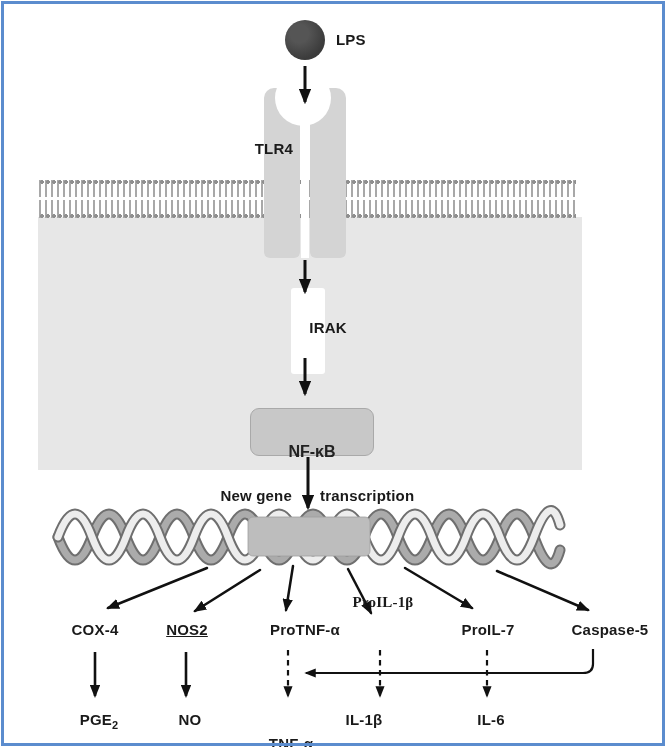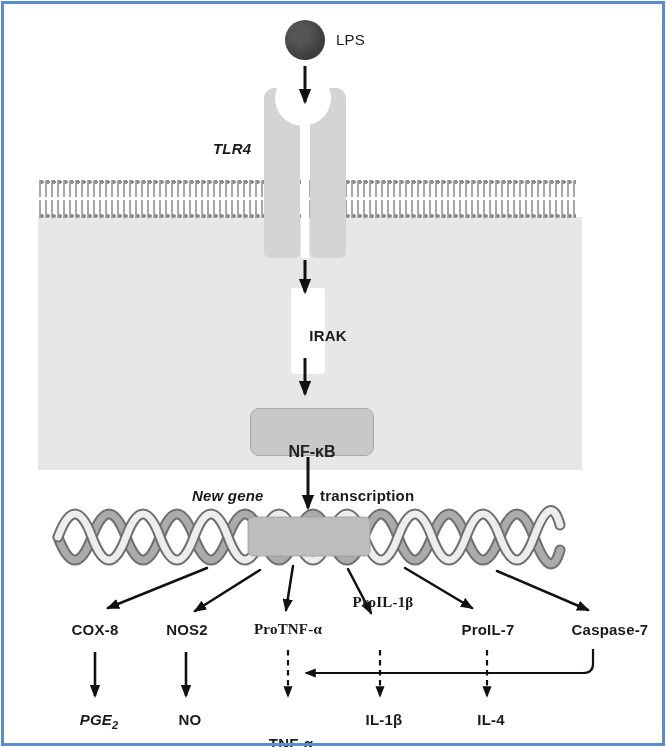--- a/index.html
+++ b/index.html
@@ -42,21 +42,21 @@
   .a-dash{stroke-width:2.2px;stroke-dasharray:5.5 4.5;}
   .a-feed{stroke-width:2.2px;}
   .arrowhead-fill{fill:var(--arrow,#111);}
   .helix-outline{stroke:#6f6f6f;stroke-width:11px;fill:none;stroke-linecap:round;}
   .helix-back{stroke:#ababab;stroke-width:7px;fill:none;stroke-linecap:round;}
   .helix-front{stroke:#ededed;stroke-width:7px;fill:none;stroke-linecap:round;}
 
   
   .lbl{position:absolute;font-size:15px;font-weight:600;letter-spacing:.2px;z-index:10;white-space:nowrap;}
   .lbl.center{text-align:center;}
-  .lbl.right{text-align:left;font-style:italic;}
+  .lbl.right{text-align:right;}
   .nfkb-text{font-size:16px;font-weight:700;color:#222;margin-top:39px;}
   sub{font-size:11px;}
 </style>
 </head>
 <body>
 
 <div class="canvas">
   <div class="frame"></div>
 
   <div class="cytoplasm"></div>
@@ -98,32 +98,32 @@
 
     <line class="arrow a-out" x1="95" y1="652" x2="95" y2="696" marker-end="url(#ah)"></line>
     <line class="arrow a-out" x1="186" y1="652" x2="186" y2="696" marker-end="url(#ah)"></line>
     <line class="arrow a-dash" x1="288" y1="650" x2="288" y2="696" marker-end="url(#ah)"></line>
     <line class="arrow a-dash" x1="380" y1="650" x2="380" y2="696" marker-end="url(#ah)"></line>
     <line class="arrow a-dash" x1="487" y1="650" x2="487" y2="696" marker-end="url(#ah)"></line>
 
     <path class="arrow a-feed" d="M593,649 L593,664 Q593,673 583,673 L306,673" marker-end="url(#ah)"></path>
   </svg>
 
-  <div class="lbl" style="left:336px;top:31px;font-weight:400;">LPS</div>
+  <div class="lbl" style="left:336px;top:31px;font-weight:700;">LPS</div>
   <div class="lbl right" style="left:213px;top:140px;width:80px;">TLR4</div>
-  <div class="lbl center" style="left:293px;top:327px;width:70px;">IRAK</div>
+  <div class="lbl center" style="left:293px;top:319px;width:70px;">IRAK</div>
 
   <div class="lbl right" style="left:192px;top:487px;width:100px;">New gene</div>
   <div class="lbl" style="left:320px;top:487px;">transcription</div>
 
-  <div class="lbl center" style="left:55px;top:621px;width:80px;">COX-8</div>
-  <div class="lbl center" style="left:147px;top:621px;width:80px;">NOS2</div>
-  <div class="lbl center" style="left:240px;top:621px;width:96px;font-family:Liberation Serif, serif;">ProTNF-α</div>
+  <div class="lbl center" style="left:55px;top:621px;width:80px;">COX-4</div>
+  <div class="lbl center" style="left:147px;top:621px;width:80px;text-decoration:underline;">NOS2</div>
+  <div class="lbl center" style="left:257px;top:621px;width:96px;">ProTNF-α</div>
   <div class="lbl center" style="left:337px;top:594px;width:92px;font-family:Liberation Serif, serif;">ProIL-1β</div>
   <div class="lbl center" style="left:438px;top:621px;width:100px;">ProIL-7</div>
-  <div class="lbl center" style="left:554px;top:621px;width:112px;">Caspase-7</div>
+  <div class="lbl center" style="left:554px;top:621px;width:112px;">Caspase-5</div>
 
-  <div class="lbl center" style="left:59px;top:711px;width:80px;font-style:italic;"><span>PGE</span><sub>2</sub></div>
+  <div class="lbl center" style="left:59px;top:711px;width:80px;"><span>PGE</span><sub>2</sub></div>
   <div class="lbl center" style="left:150px;top:711px;width:80px;">NO</div>
   <div class="lbl center" style="left:251px;top:735px;width:80px;">TNF-α</div>
-  <div class="lbl center" style="left:344px;top:711px;width:80px;text-align:center;">IL-1β</div>
-  <div class="lbl center" style="left:451px;top:711px;width:80px;">IL-4</div>
+  <div class="lbl center" style="left:324px;top:711px;width:80px;text-align:center;">IL-1β</div>
+  <div class="lbl center" style="left:451px;top:711px;width:80px;">IL-6</div>
 </div>
 
 </body></html>

